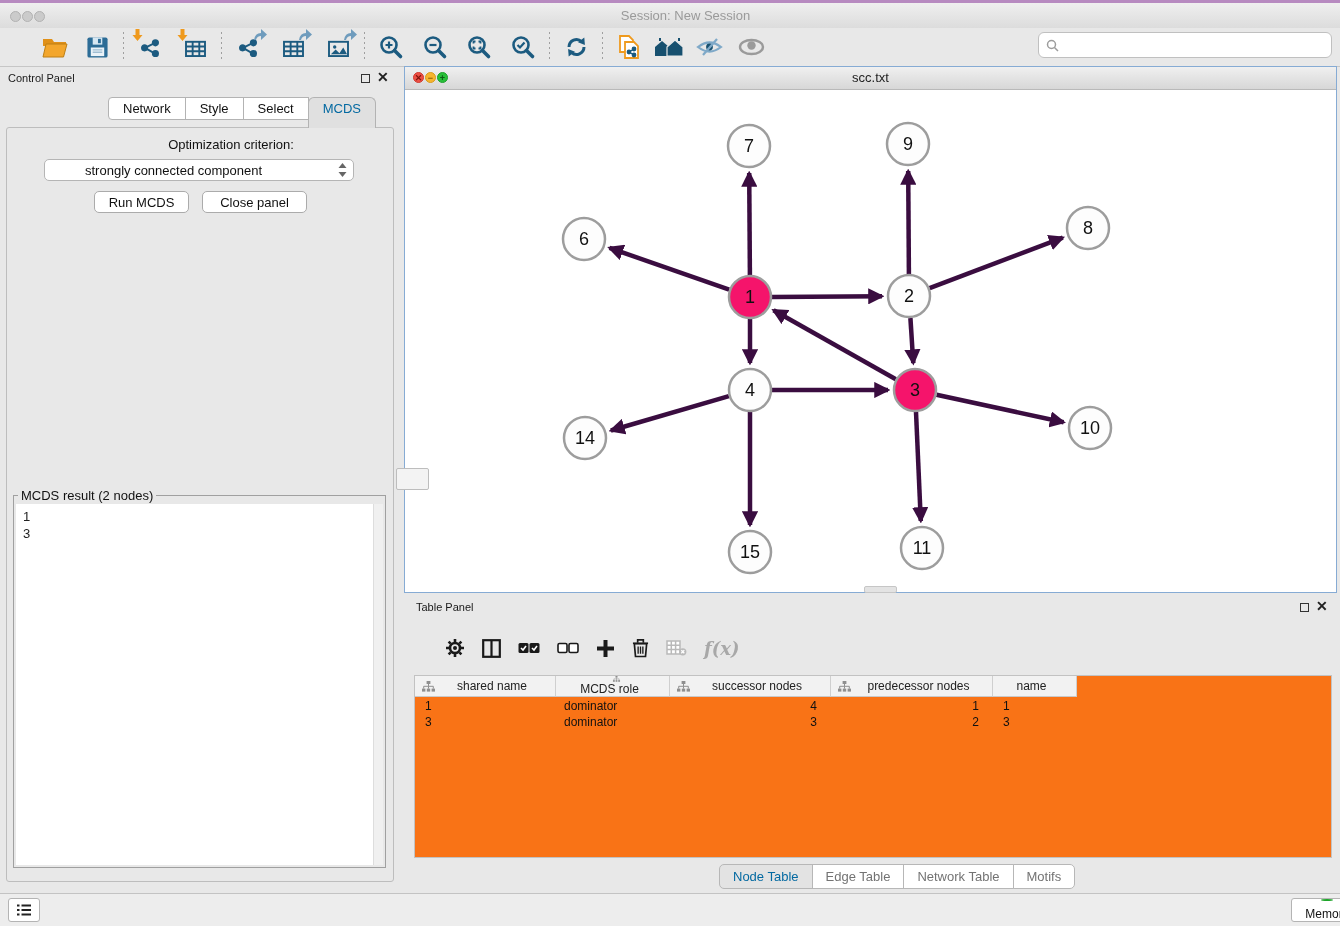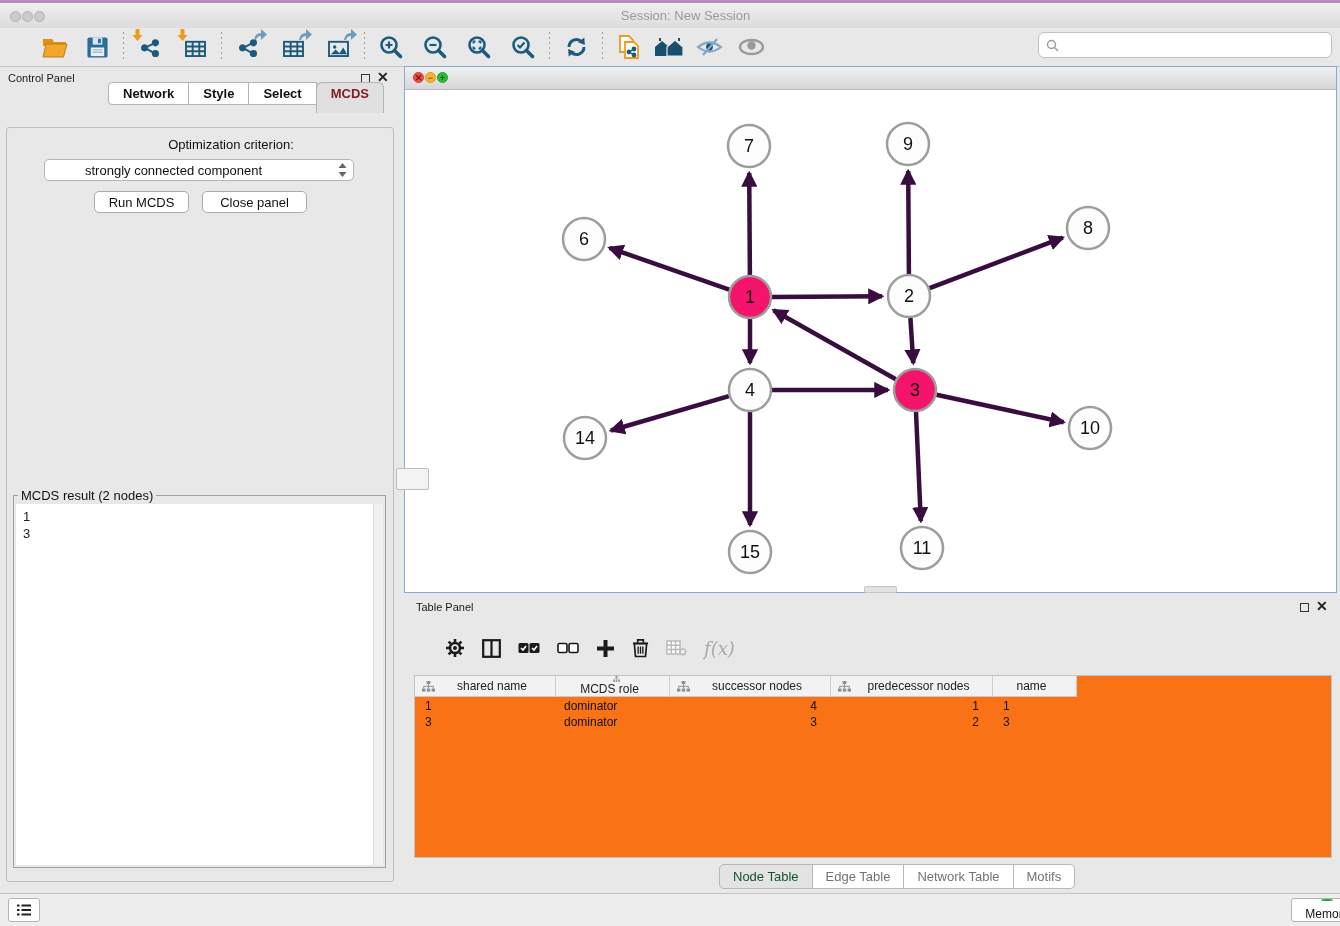--- a/index.html
+++ b/index.html
@@ -31,25 +31,25 @@
   .searchbox input{border:none;outline:none;flex:1;font-size:12px;background:transparent;
                    font-family:"Liberation Sans",sans-serif;}
   .mag{margin:0 4px 0 7px;}
 
   
   .cp-header{left:0;top:66px;width:400px;height:28px;}
   .panel-title{position:absolute;left:8px;top:6px;font-size:11px;color:#1a1a1a;}
   .float-ic{position:absolute;top:8px;width:9px;height:9px;border:1.5px solid #333;box-sizing:border-box;}
   .close-ic{position:absolute;top:2px;font-size:14px;font-weight:bold;color:#222;line-height:18px;}
 
-  .cp-tabs{left:77px;top:82px;display:flex;z-index:3;font-weight:bold;}
+  .cp-tabs{left:77px;top:97px;display:flex;z-index:3;}
   .cp-tab{height:21px;line-height:21px;padding:0 14px;background:#fff;border:1px solid #b3b3b3;
           margin-left:-1px;font-size:13px;color:#111;text-align:center;}
   .cp-tab.first{border-radius:4px 0 0 4px;margin-left:0;}
-  .cp-tab.mcds{background:#e0e0e0;color:#7f1d1d;border-bottom:none;height:30px;
+  .cp-tab.mcds{background:#e0e0e0;color:#0369a1;border-bottom:none;height:30px;
                border-radius:6px 6px 0 0;}
   .cp-content{left:6px;top:127px;width:388px;height:755px;border:1px solid #bdbdbd;
               border-radius:3px;background:#e8e8e8;box-sizing:border-box;}
   .opt-label{left:0;top:137px;width:400px;text-align:center;font-size:13px;color:#111;}
   .select{left:44px;top:159px;width:310px;height:22px;background:#fff;border:1px solid #b5b5b5;
           border-radius:5px;box-sizing:border-box;display:flex;align-items:center;gap:21px;}
   .select .val{flex:1;font-size:13px;color:#111;padding-left:9px;}
   .select .stepper{margin-right:6px;}
   .aqua-btn{position:absolute;height:22px;background:#fff;border:1px solid #ababab;border-radius:5px;
             font-size:13px;color:#111;text-align:center;line-height:20px;box-sizing:border-box;}
@@ -75,21 +75,21 @@
 
   
   .vgrip{left:396px;top:468px;width:8px;height:22px;background:#f3f3f3;border:1px solid #bdbdbd;
          border-radius:2px;box-sizing:border-box;}
   .hgrip{left:864px;top:586px;width:13px;height:7px;background:#e3e3e3;border:1px solid #c6c6c6;
          border-radius:2px;box-sizing:border-box;}
 
   
   .tp-header{left:406px;top:595px;width:934px;height:26px;}
   .tp-toolbar{left:414px;top:628px;width:918px;height:40px;display:flex;align-items:center;gap:17px;}
-  .tpi{display:flex;align-items:center;justify-content:center;height:30px;}
+  .tpi{display:flex;align-items:center;justify-content:center;height:30px;font-weight:bold;}
   .fx{font-family:"DejaVu Serif",serif;font-style:italic;font-size:18px;color:#a8a8a8;}
   .tview{left:414px;top:675px;width:918px;height:183px;background:#f97316;border:1px solid #c2c2c2;
          box-sizing:border-box;}
   .thead{position:absolute;left:0;top:0;height:21px;display:flex;}
   .th{background:#f2f2f2;border-right:1px solid #cfcfcf;border-bottom:1px solid #c9c9c9;
       box-sizing:border-box;display:flex;align-items:center;font-size:12px;color:#222;}
   .th .colicon{margin-left:7px;}
   .thlabel{flex:1;text-align:center;padding-right:6px;}
   .c0{width:141px;} .c1{width:114px;flex-direction:column;} .c2{width:161px;} .c3{width:162px;} .c4{width:84px;}
   .trows{position:absolute;left:0;top:22px;right:0;}
@@ -98,21 +98,21 @@
   .td.c0,.td.c1{padding-left:10px;}
   .td.c1{padding-left:8px;}
   .td.c2,.td.c3{text-align:right;padding-right:14px;}
   .td.c4{padding-left:10px;}
 
   .tp-tabs{left:688px;top:864px;display:flex;z-index:2;}
   .tp-tab{height:23px;line-height:23px;padding:0 13px;background:#fff;border:1px solid #b7b7b7;
           margin-left:-1px;font-size:13px;color:#737373;}
   .tp-tab.first{border-radius:5px 0 0 5px;margin-left:0;}
   .tp-tab.last{border-radius:0 5px 5px 0;}
-  .tp-tab.active{background:#e3e3e3;color:#14532d;}
+  .tp-tab.active{background:#e3e3e3;color:#0369a1;}
 
   
   .statusbar{left:0;top:893px;width:1340px;height:33px;background:#ededed;border-top:1px solid #c3c3c3;}
   .st-btn{position:absolute;background:#fff;border:1px solid #b4b4b4;border-radius:3px;
           box-sizing:border-box;display:flex;align-items:center;justify-content:center;gap:6px;flex-direction:column;}
   .mem-label{font-size:12px;color:#111;}
   .greendot{width:12px;height:12px;border-radius:50%;background:#1da429;}
 </style>
 </head>
 <body>
@@ -308,20 +308,21 @@
     <div class="result-line">3</div>
     <div class="result-scroll"></div>
   </div>
 </div>
 
 <div class="abs net-frame">
   <div class="net-titlebar">
     <span class="ntl" style="left:8px;background:#ee4f44;border:1px solid #ce3a2f;color:#7e130c">✕</span>
     <span class="ntl" style="left:20px;background:#f6b52e;border:1px solid #d99a1a;color:#8a5d05">−</span>
     <span class="ntl" style="left:32px;background:#27bf38;border:1px solid #1da02c;color:#0b5c13">+</span>
+    <span class="net-title">scc.txt</span>
   </div>
   <svg id="graph-svg" class="net-canvas" width="931" height="503" viewBox="0 0 931 503" font-family="Liberation Sans, sans-serif">
       <defs>
         <marker id="ah" viewBox="0 0 10 10" refX="8.5" refY="5" markerWidth="3.6" markerHeight="3.6" orient="auto">
           <path d="M0 0L10 5L0 10Z" fill="#3a0d40"></path>
         </marker>
       </defs>
       <line x1="344.9" y1="186.0" x2="344.2" y2="84.0" stroke="#3a0d40" stroke-width="4.5" marker-end="url(#ah)"></line>
       <line x1="324.2" y1="200.7" x2="204.5" y2="158.9" stroke="#3a0d40" stroke-width="4.5" marker-end="url(#ah)"></line>
       <line x1="367.0" y1="207.9" x2="477.0" y2="207.2" stroke="#3a0d40" stroke-width="4.5" marker-end="url(#ah)"></line>

